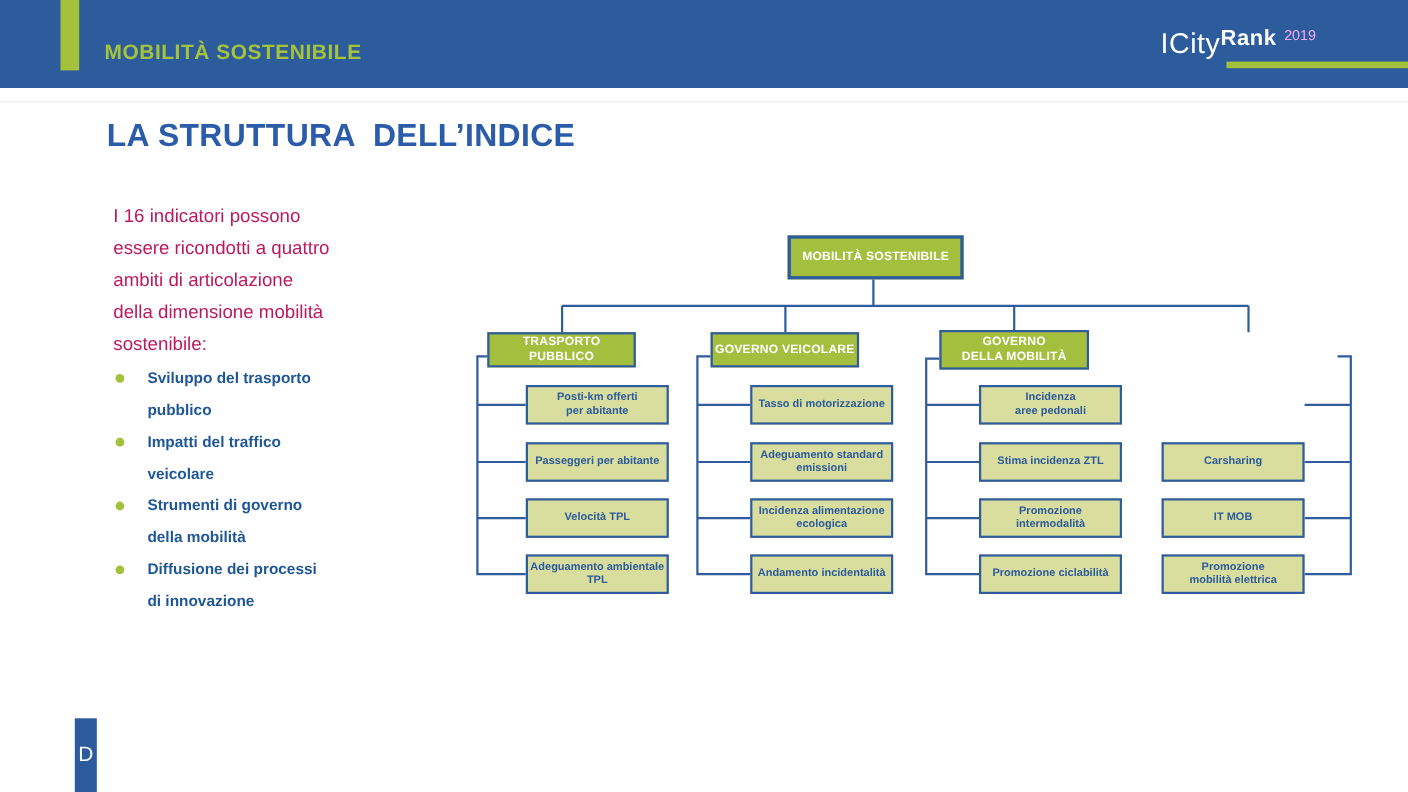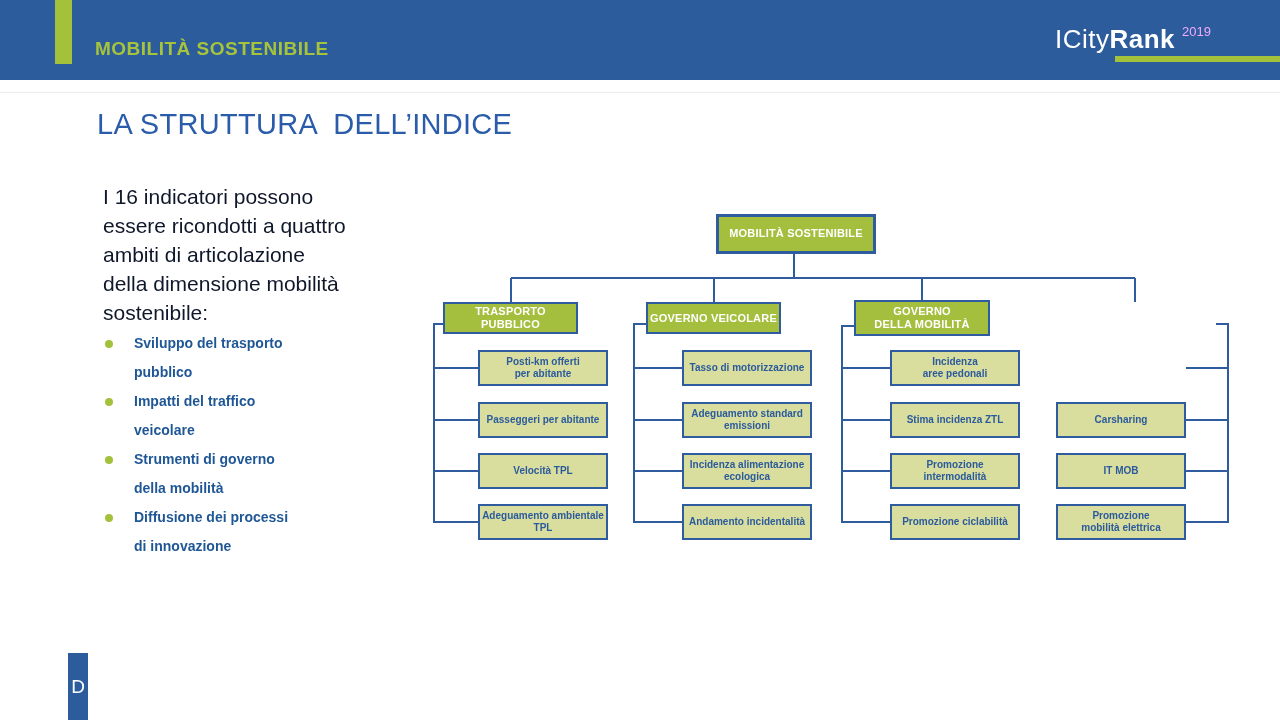--- a/index.html
+++ b/index.html
@@ -11,32 +11,32 @@
   
   .header{position:absolute;left:0;top:0;width:1280px;height:80px;background:#2d5c9c;}
   .header-underline{position:absolute;left:0;top:92px;width:1280px;height:1px;background:#ececef;}
   .header-bar{position:absolute;left:55px;top:0;width:17px;height:64px;background:#a4c13c;}
   .header-label{
     position:absolute;left:95px;top:38px;font-size:19px;font-weight:bold;
     color:#a6c33c;letter-spacing:0.5px;white-space:pre;
   }
   .logo{position:absolute;left:1055px;top:24px;display:flex;align-items:flex-start;white-space:pre;}
   .logo .p1{color:#ffffff;font-size:26px;font-weight:normal;letter-spacing:0.5px;}
-  .logo .p2{color:#ffffff;font-size:26px;font-weight:bold;letter-spacing:0.5px;}
+  .logo .p2{color:#ffffff;font-size:20px;font-weight:bold;letter-spacing:0.5px;}
   .logo .yr{color:#f0abfc;font-size:13px;font-weight:normal;margin-left:7px;}
   .logo-underline{position:absolute;left:1115px;top:56px;width:165px;height:6px;background:#a4c13c;}
   
   .page-title{
-    position:absolute;left:97px;top:108px;font-size:29px;font-weight:normal;
+    position:absolute;left:97px;top:108px;font-size:29px;font-weight:bold;
     color:#2a5caa;letter-spacing:0.3px;white-space:pre;
   }
   
   .intro{
     position:absolute;left:103px;top:182px;width:290px;
-    font-size:21px;line-height:29px;color:#0f172a;white-space:pre-line;
+    font-size:17px;line-height:29px;color:#be185d;white-space:pre-line;
   }
   .bullets{position:absolute;left:103px;top:329px;width:290px;margin:0;padding:0;list-style:none;}
   .bullets li{
     position:relative;padding-left:31px;font-size:14px;line-height:29px;
     font-weight:bold;color:#1f5796;white-space:pre-line;
   }
   .bullets .dot{
     position:absolute;left:2px;top:11px;width:8px;height:8px;border-radius:50%;
     background:#a4c13c;
   }

